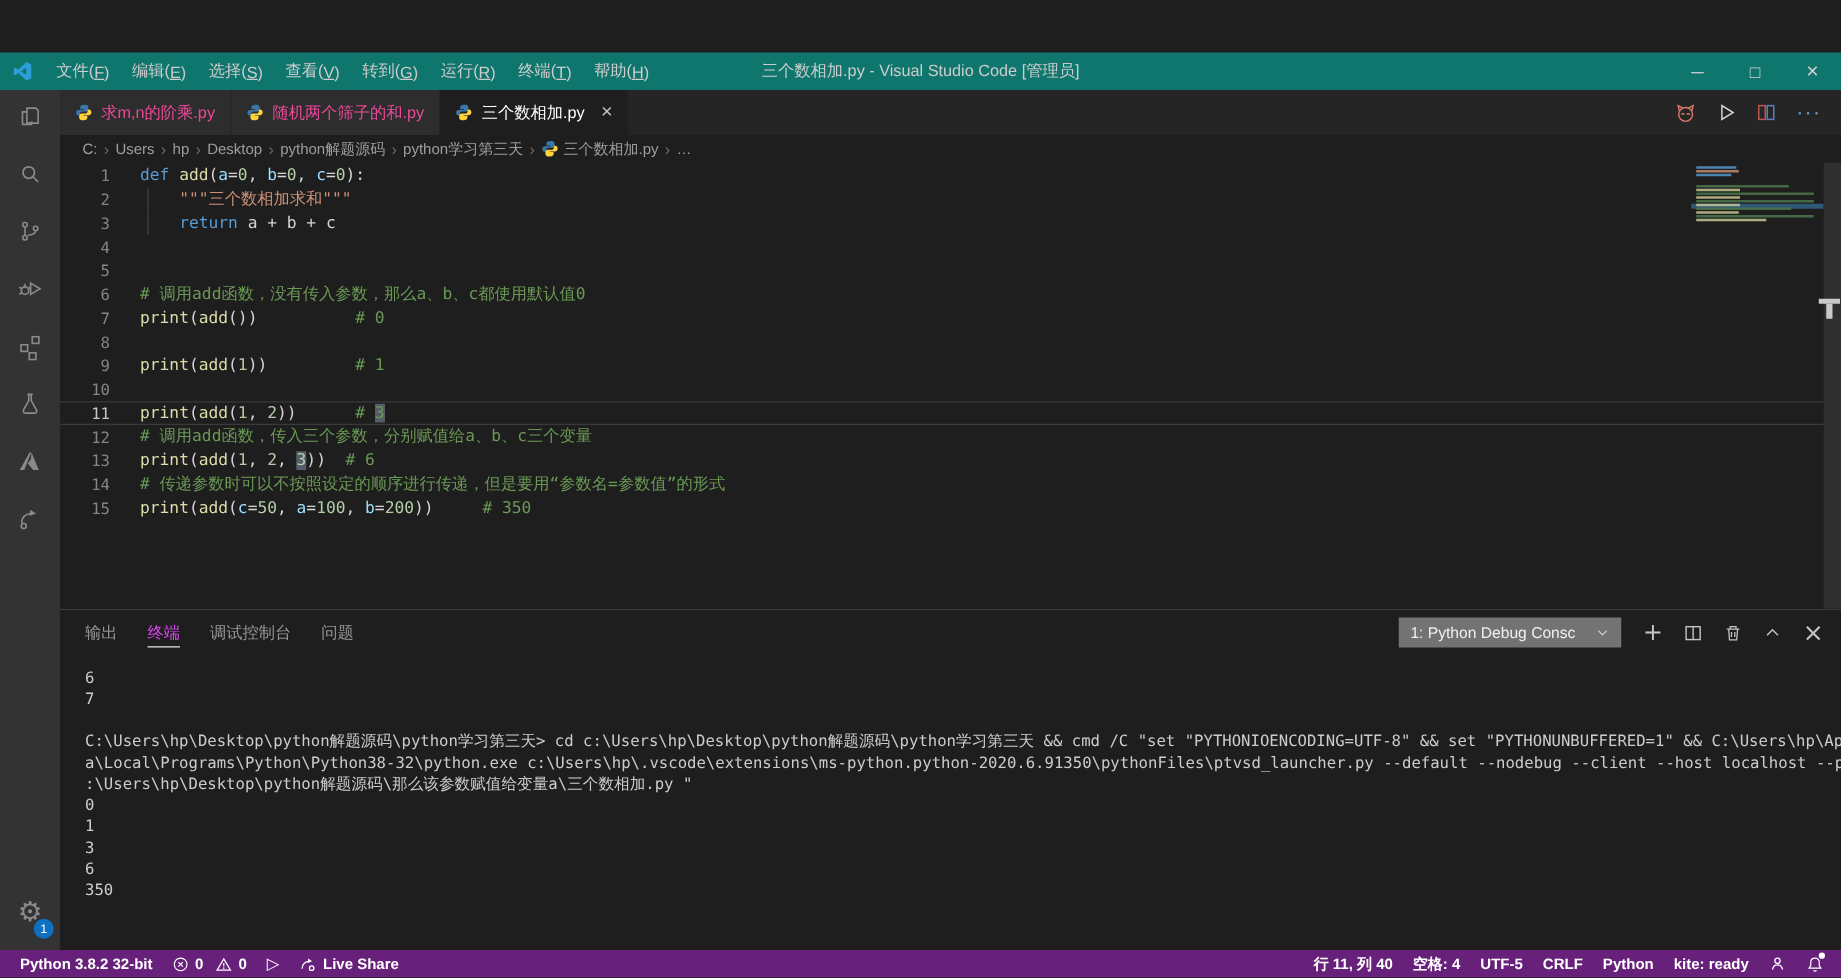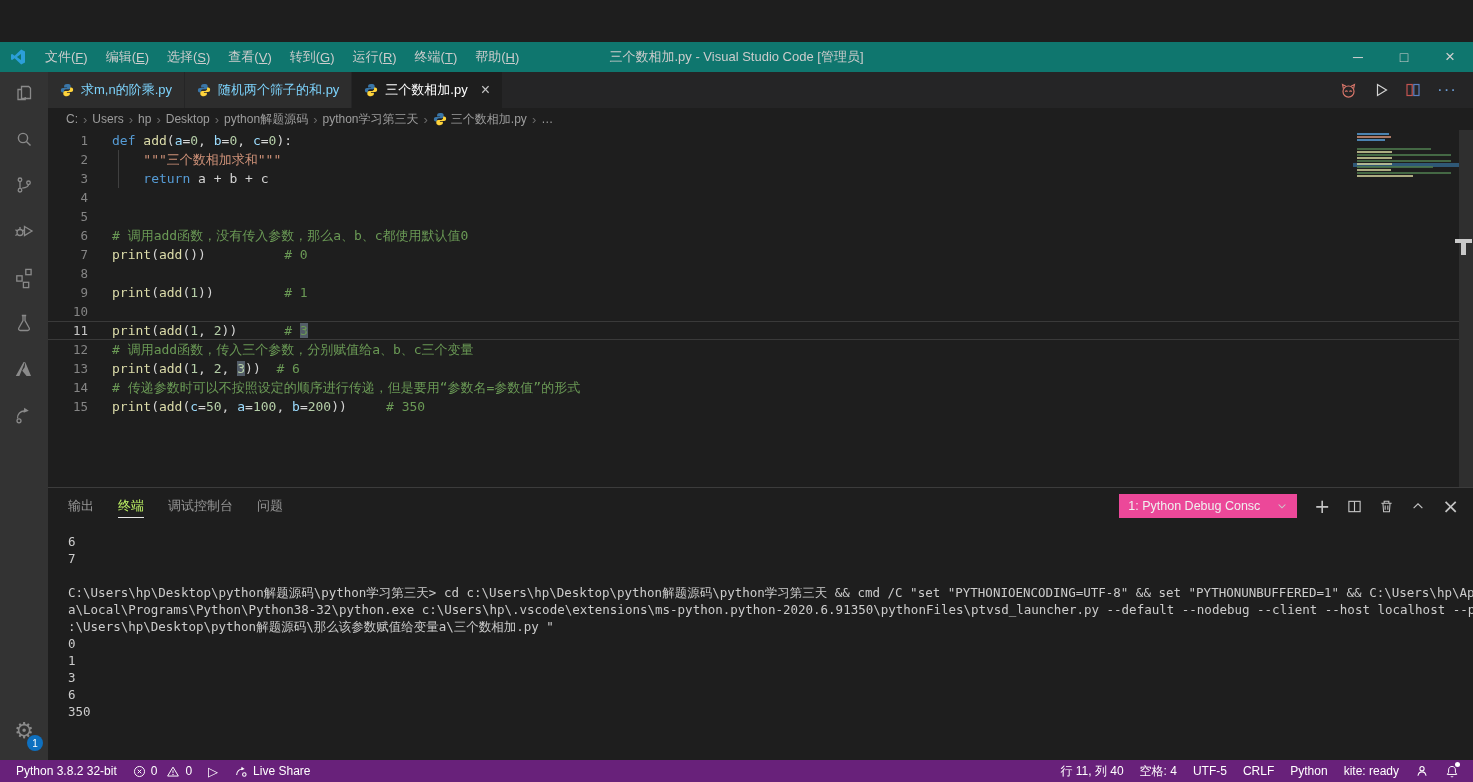--- a/index.html
+++ b/index.html
@@ -27,21 +27,21 @@
   .gear-glyph { font-size:22px; color:#8a8a8a; line-height:1; font-family:"DejaVu Sans",sans-serif; }
   .badge { position:absolute; right:5px; bottom:3px; width:16px; height:16px; border-radius:50%;
     background:#0e70c0; color:#fff; font-size:10px; display:flex; align-items:center; justify-content:center; }
 
   .editor-col { flex:1; display:flex; flex-direction:column; min-width:0; }
 
   
   .tabbar { height:36px; background:#252526; display:flex; align-items:stretch; flex:none; }
   .tabs { display:flex; }
   .tab { display:flex; align-items:center; gap:7px; padding:0 12px; background:#2d2d2d;
-    color:#7dd3fc; font-size:13px; border-right:1px solid #252526; white-space:nowrap; }
+    color:#ec4899; font-size:13px; border-right:1px solid #252526; white-space:nowrap; }
   .tab.active { background:#1e1e1e; color:#ffffff; }
   .tab-close { margin-left:6px; color:#c5c5c5; font-size:16px; line-height:1; }
   .tab-actions { margin-left:auto; display:flex; align-items:center; gap:16px; padding-right:16px; }
   .more-dots { color:#6b9bd2; font-size:17px; letter-spacing:1px; }
 
   
   .breadcrumb { height:22px; background:#1e1e1e; display:flex; align-items:center;
     font-size:12px; color:#9d9d9d; padding-left:18px; flex:none; white-space:nowrap; }
   .bc-seg { display:flex; align-items:center; gap:4px; }
   .bc-sep { color:#6a6a6a; margin:0 5px; font-size:13px; }
@@ -67,37 +67,37 @@
   .scroll-slider { position:absolute; top:0; right:0; width:14px; height:100%; background:#2f2f2f; }
   .ibeam { position:absolute; right:1px; top:109px; width:17px; height:16px; }
   .ibeam .ib-h { width:17px; height:4px; background:#c9c9c9; }
   .ibeam .ib-v { width:5px; height:12px; background:#c9c9c9; margin:0 auto; }
 
   
   .panel { height:273px; border-top:1px solid #3c3c3c; background:#1e1e1e; display:flex; flex-direction:column; flex:none; }
   .panel-header { height:36px; display:flex; align-items:center; padding:0 14px 0 20px; flex:none; }
   .panel-tabs { display:flex; height:100%; }
   .panel-tab { margin-right:24px; font-size:13px; color:#969696; display:flex; align-items:center; position:relative; }
-  .panel-tab.active { color:#bef264; }
+  .panel-tab.active { color:#d946ef; }
   .panel-tab.active::after { content:""; position:absolute; bottom:6px; left:0; right:0; height:1px; background:#e7e7e7; }
   .panel-actions { margin-left:auto; display:flex; align-items:center; gap:17px; }
-  .term-picker { background:#ec4899; color:#f0f0f0; font-size:12.5px; height:24px;
+  .term-picker { background:#737373; color:#f0f0f0; font-size:12.5px; height:24px;
     display:flex; align-items:center; padding:0 9px; gap:10px; min-width:178px; }
   .panel-icon { display:flex; align-items:center; color:#c5c5c5; }
   .pi-txt { font-size:19px; color:#c5c5c5; line-height:1; font-family:"DejaVu Sans",sans-serif; }
 
   .terminal { flex:1; padding:9px 10px 0 20px; color:#cccccc;
     font-family:"DejaVu Sans Mono","Liberation Mono",monospace; font-size:12.5px; }
   .term-line { height:17px; line-height:17px; white-space:pre; }
   .term-cursor { display:inline-block; width:7px; height:14px; border:1px solid #b4b4b4;
     vertical-align:middle; margin-left:1px; }
 
   
   .statusbar { height:22px; background:#68217A; display:flex; align-items:center;
-    color:#ffffff; font-size:12px; flex:none; }
+    color:#ffffff; font-size:12px; flex:none;font-weight:bold; }
   .sb-left { display:flex; height:100%; padding-left:8px; }
   .sb-right { margin-left:auto; display:flex; height:100%; padding-right:6px; }
   .sb-item { display:flex; align-items:center; gap:5px; padding:0 8px; height:100%; white-space:nowrap; }
   .play-glyph { font-size:13px; }
 </style>
 </head>
 <body>
 
 <div class="app">
 

